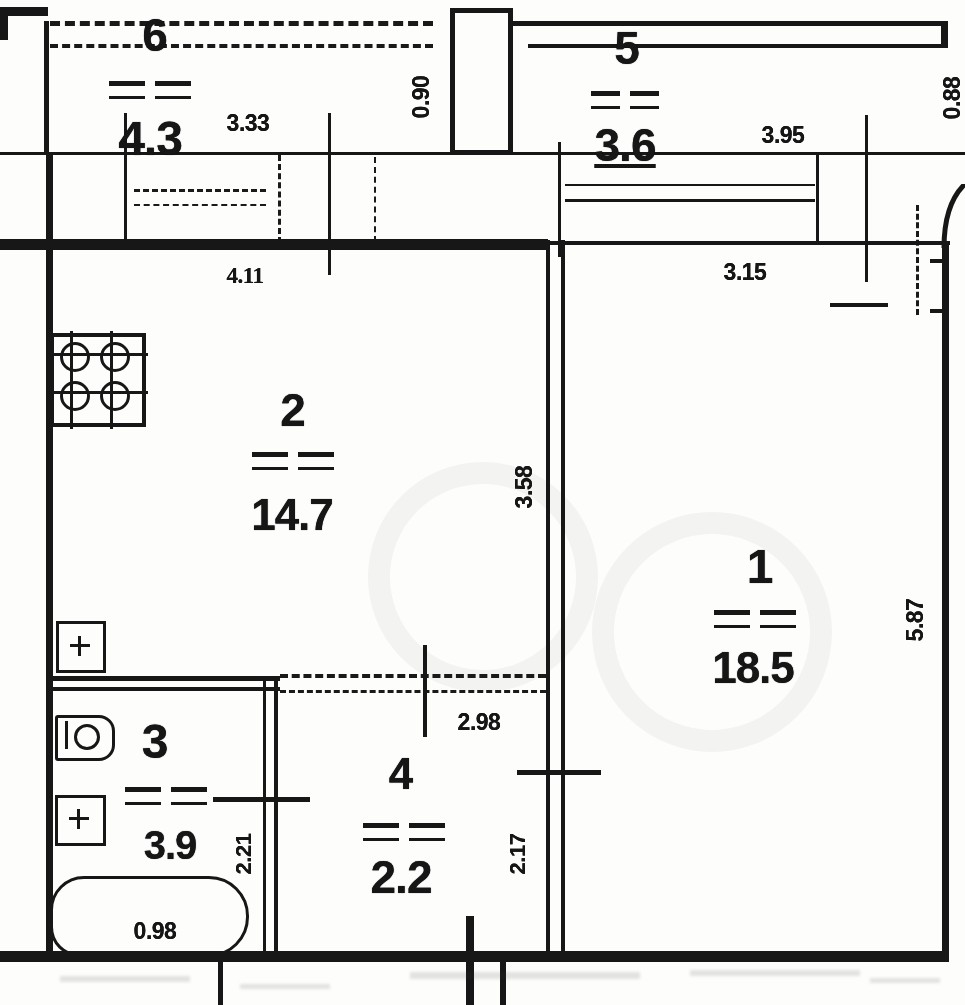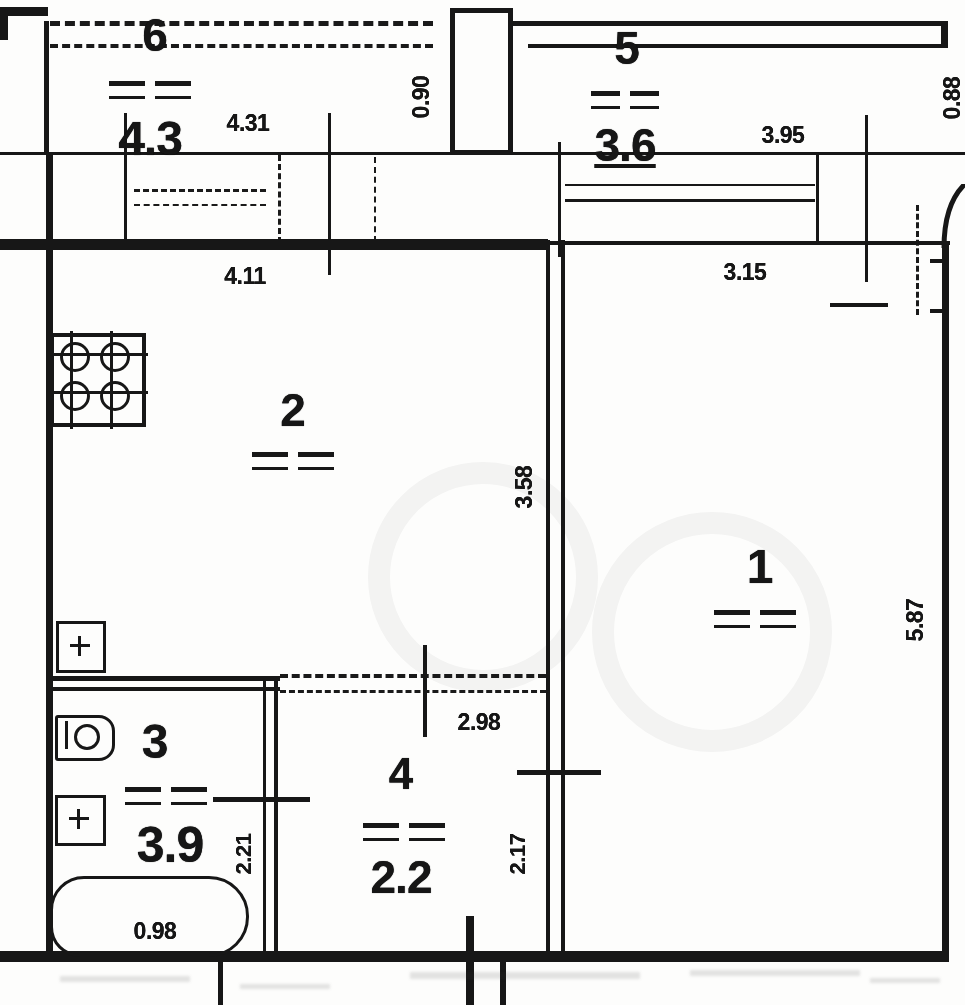--- a/index.html
+++ b/index.html
@@ -134,46 +134,48 @@
       <i></i>
       <i></i>
     </div>
   <div class="area" style="left:625px;top:145px;z-index:3;text-decoration:underline;">3.6</div>
 
   <div class="num" style="left:293px;top:410px;">2</div>
   <div class="frac" style="left:293px;top:461px;">
       <i></i>
       <i></i>
     </div>
+  <div class="area" style="left:292px;top:515px;font-size:44px;">14.7</div>
 
   <div class="num" style="left:760px;top:566px;font-size:48px;">1</div>
   <div class="frac" style="left:755px;top:619px;">
       <i></i>
       <i></i>
     </div>
+  <div class="area" style="left:753px;top:668px;font-size:44px;">18.5</div>
 
   <div class="num" style="left:155px;top:741px;font-size:48px;">3</div>
   <div class="frac" style="left:166px;top:796px;">
       <i></i>
       <i></i>
     </div>
-  <div class="area" style="left:170px;top:845px;font-size:50px;">3.9</div>
+  <div class="area" style="left:170px;top:845px;font-size:40px;">3.9</div>
 
   <div class="num" style="left:401px;top:774px;font-size:44px;">4</div>
   <div class="frac" style="left:404px;top:832px;">
       <i></i>
       <i></i>
     </div>
   <div class="area" style="left:401px;top:877px;">2.2</div>
 
-  <div class="lbl" style="left:248px;top:123px;">4.31</div>
+  <div class="lbl" style="left:248px;top:123px;">3.33</div>
   <div class="vlbl" style="left:421px;top:97px;">0.90</div>
   <div class="lbl" style="left:783px;top:135px;">3.95</div>
   <div class="vlbl" style="left:952px;top:98px;">0.88</div>
-  <div class="lbl" style="left:245px;top:276px;">4.11</div>
+  <div class="lbl" style="left:245px;top:276px;font-family:Liberation Serif, serif;">4.11</div>
   <div class="lbl" style="left:745px;top:272px;">3.15</div>
   <div class="vlbl" style="left:524px;top:487px;">3.58</div>
   <div class="vlbl" style="left:915px;top:620px;">5.87</div>
   <div class="lbl" style="left:479px;top:722px;">2.98</div>
   <div class="vlbl" style="left:518px;top:854px;font-size:22px;">2.17</div>
   <div class="vlbl" style="left:244px;top:854px;font-size:22px;">2.21</div>
   <div class="lbl" style="left:155px;top:931px;">0.98</div>
 
   <div class="ghost" style="left:60px;top:976px;width:130px;height:6px;"></div>
   <div class="ghost" style="left:240px;top:984px;width:90px;height:5px;"></div>

